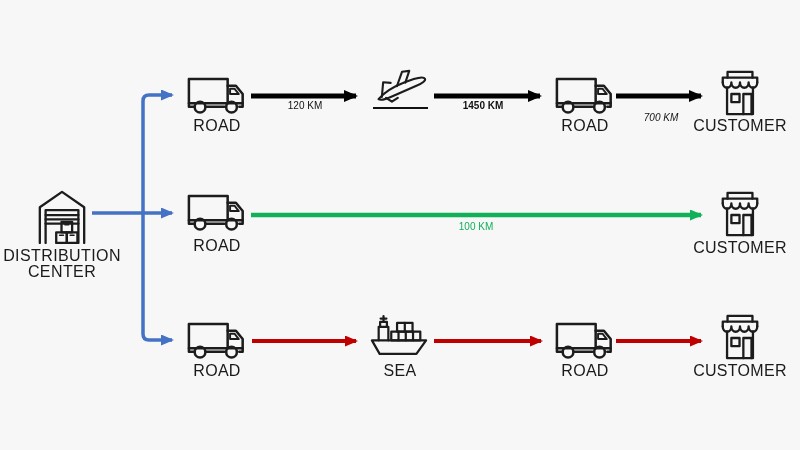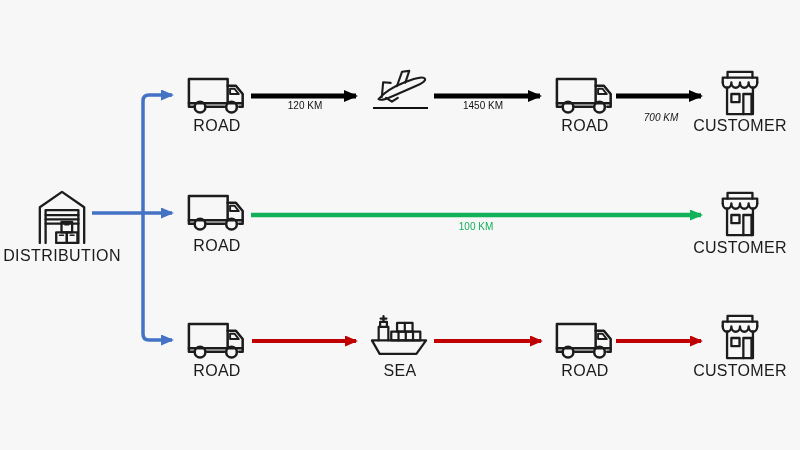--- a/index.html
+++ b/index.html
@@ -70,20 +70,21 @@
         <path d="M11 57 V23 H45 V57"></path>
         <path d="M11 28 H45 M11 32.5 H45 M11 37 H45"></path>
         <rect x="22" y="46" width="11" height="11"></rect>
         <rect x="33" y="46" width="11" height="11"></rect>
         <rect x="27.5" y="35" width="11" height="11"></rect>
         <path d="M25.5 49 h4 M36.5 49 h4 M31 38 h4" stroke-width="1.6"></path>
       </g>
     </svg>
   </div>
   <div class="dc-label" style="left:2px;top:247px;">DISTRIBUTION</div>
+  <div class="dc-label" style="left:2px;top:263px;">CENTER</div>
 
   <div class="node" style="left:186px;top:75px;">
     <svg width="62" height="41" viewBox="0 0 64 42">
       <g class="icon-stroke" stroke-width="2.6">
         <rect x="3" y="4" width="40" height="25"></rect>
         <path d="M43 11 H51.5 L58.5 19.5 V29 H43"></path>
         <path d="M45.5 14 H50 L54.5 19.5 H45.5 Z" stroke-width="2"></path>
         <path d="M3 29 V32.5 H7.5 M21.5 32.5 H39.5 M55 32.5 H58.5 V29"></path>
         <circle cx="14.5" cy="33" r="5.5"></circle>
         <circle cx="47" cy="33" r="5.5"></circle>
@@ -99,21 +100,21 @@
       <g class="icon-stroke" stroke-width="2.2" transform="rotate(-14 30 22)">
         <path d="M5 29 C12 24 24 20 36 18.5 L46 17.5 C53 17 57 18 57.5 20 C58 22 54 24 47 25 L20 29.5 C12 31 7 31 5 29 Z"></path>
         <path d="M9 27.5 L14 13 L21.5 15.5"></path>
         <path d="M27 20.5 L36 7 L43.5 8 L36.5 19"></path>
         <path d="M13 29.5 L18 35 L25 32.5"></path>
       </g>
     </svg>
   </div>
   <div class="air-underline"></div>
 
-  <div class="edge-label" style="left:441px;top:100px;">1450 KM</div>
+  <div class="edge-label" style="left:441px;top:100px;font-weight:bold;">1450 KM</div>
 
   <div class="node" style="left:554px;top:75px;">
     <svg width="62" height="41" viewBox="0 0 64 42">
       <g class="icon-stroke" stroke-width="2.6">
         <rect x="3" y="4" width="40" height="25"></rect>
         <path d="M43 11 H51.5 L58.5 19.5 V29 H43"></path>
         <path d="M45.5 14 H50 L54.5 19.5 H45.5 Z" stroke-width="2"></path>
         <path d="M3 29 V32.5 H7.5 M21.5 32.5 H39.5 M55 32.5 H58.5 V29"></path>
         <circle cx="14.5" cy="33" r="5.5"></circle>
         <circle cx="47" cy="33" r="5.5"></circle>

